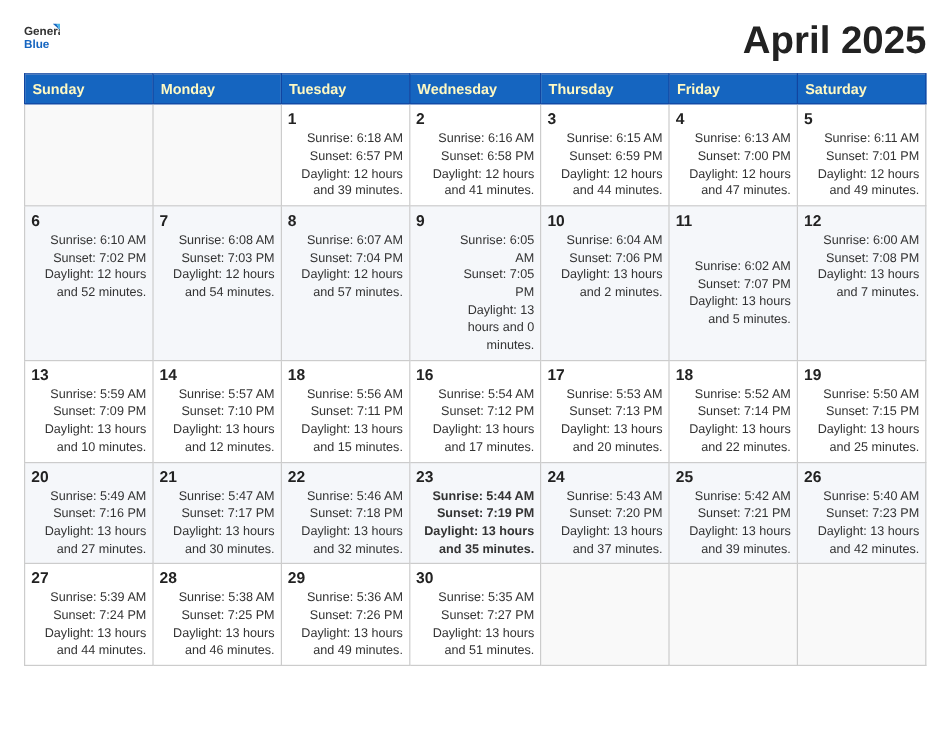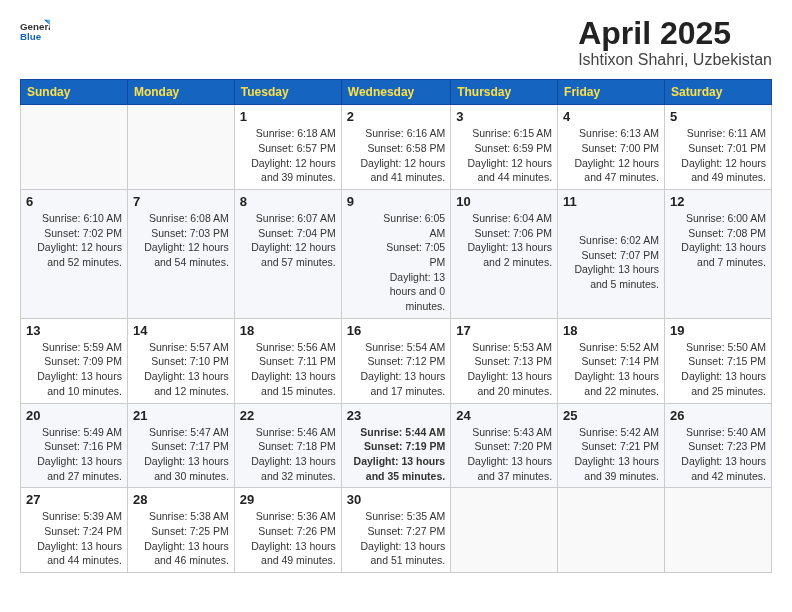--- a/index.html
+++ b/index.html
@@ -25,40 +25,40 @@
     .logo {
       display: flex;
       align-items: center;
     }
     .logo-icon {
       width: 30px;
       height: 30px;
       margin-right: 2px;
     }
     .title-block {
-      text-align: left;
+      text-align: center;
     }
     .title-month {
       font-size: 32px;
       font-weight: bold;
       color: #222;
       line-height: 1.1;
     }
     .title-location {
       font-size: 16px;
       color: #444;
     }
     .calendar {
       width: 100%;
       border-collapse: collapse;
       font-size: 11px;
     }
     .calendar th {
       background: #1565c0;
-      color: #fde047;
+      color: #fef9c3;
       padding: 5px 6px;
       text-align: left;
       font-size: 12px;
       font-weight: bold;
       border: 1px solid #1145a0;
     }
     .calendar td {
       border: 1px solid #ccc;
       vertical-align: top;
       padding: 4px 5px;
@@ -100,21 +100,20 @@
     <div class="logo">
       <svg class="logo-icon" viewBox="0 0 40 40" xmlns="http://www.w3.org/2000/svg">
         <text x="0" y="18" font-size="13" font-weight="bold" fill="#333">General</text>
         <text x="0" y="32" font-size="13" font-weight="bold" fill="#1565c0">Blue</text>
         <polygon points="32,5 40,12 36,5" fill="#1565c0"></polygon>
         <polygon points="36,5 40,12 40,5" fill="#4db6e8"></polygon>
       </svg>
     </div>
     <div class="title-block">
       <div class="title-month">April 2025</div>
-      <div class="title-location">Ishtixon Shahri, Uzbekistan</div>
     </div>
   </div>
 
   <table class="calendar">
     <thead>
       <tr>
         <th>Sunday</th>
         <th>Monday</th>
         <th>Tuesday</th>
         <th>Wednesday</th>

